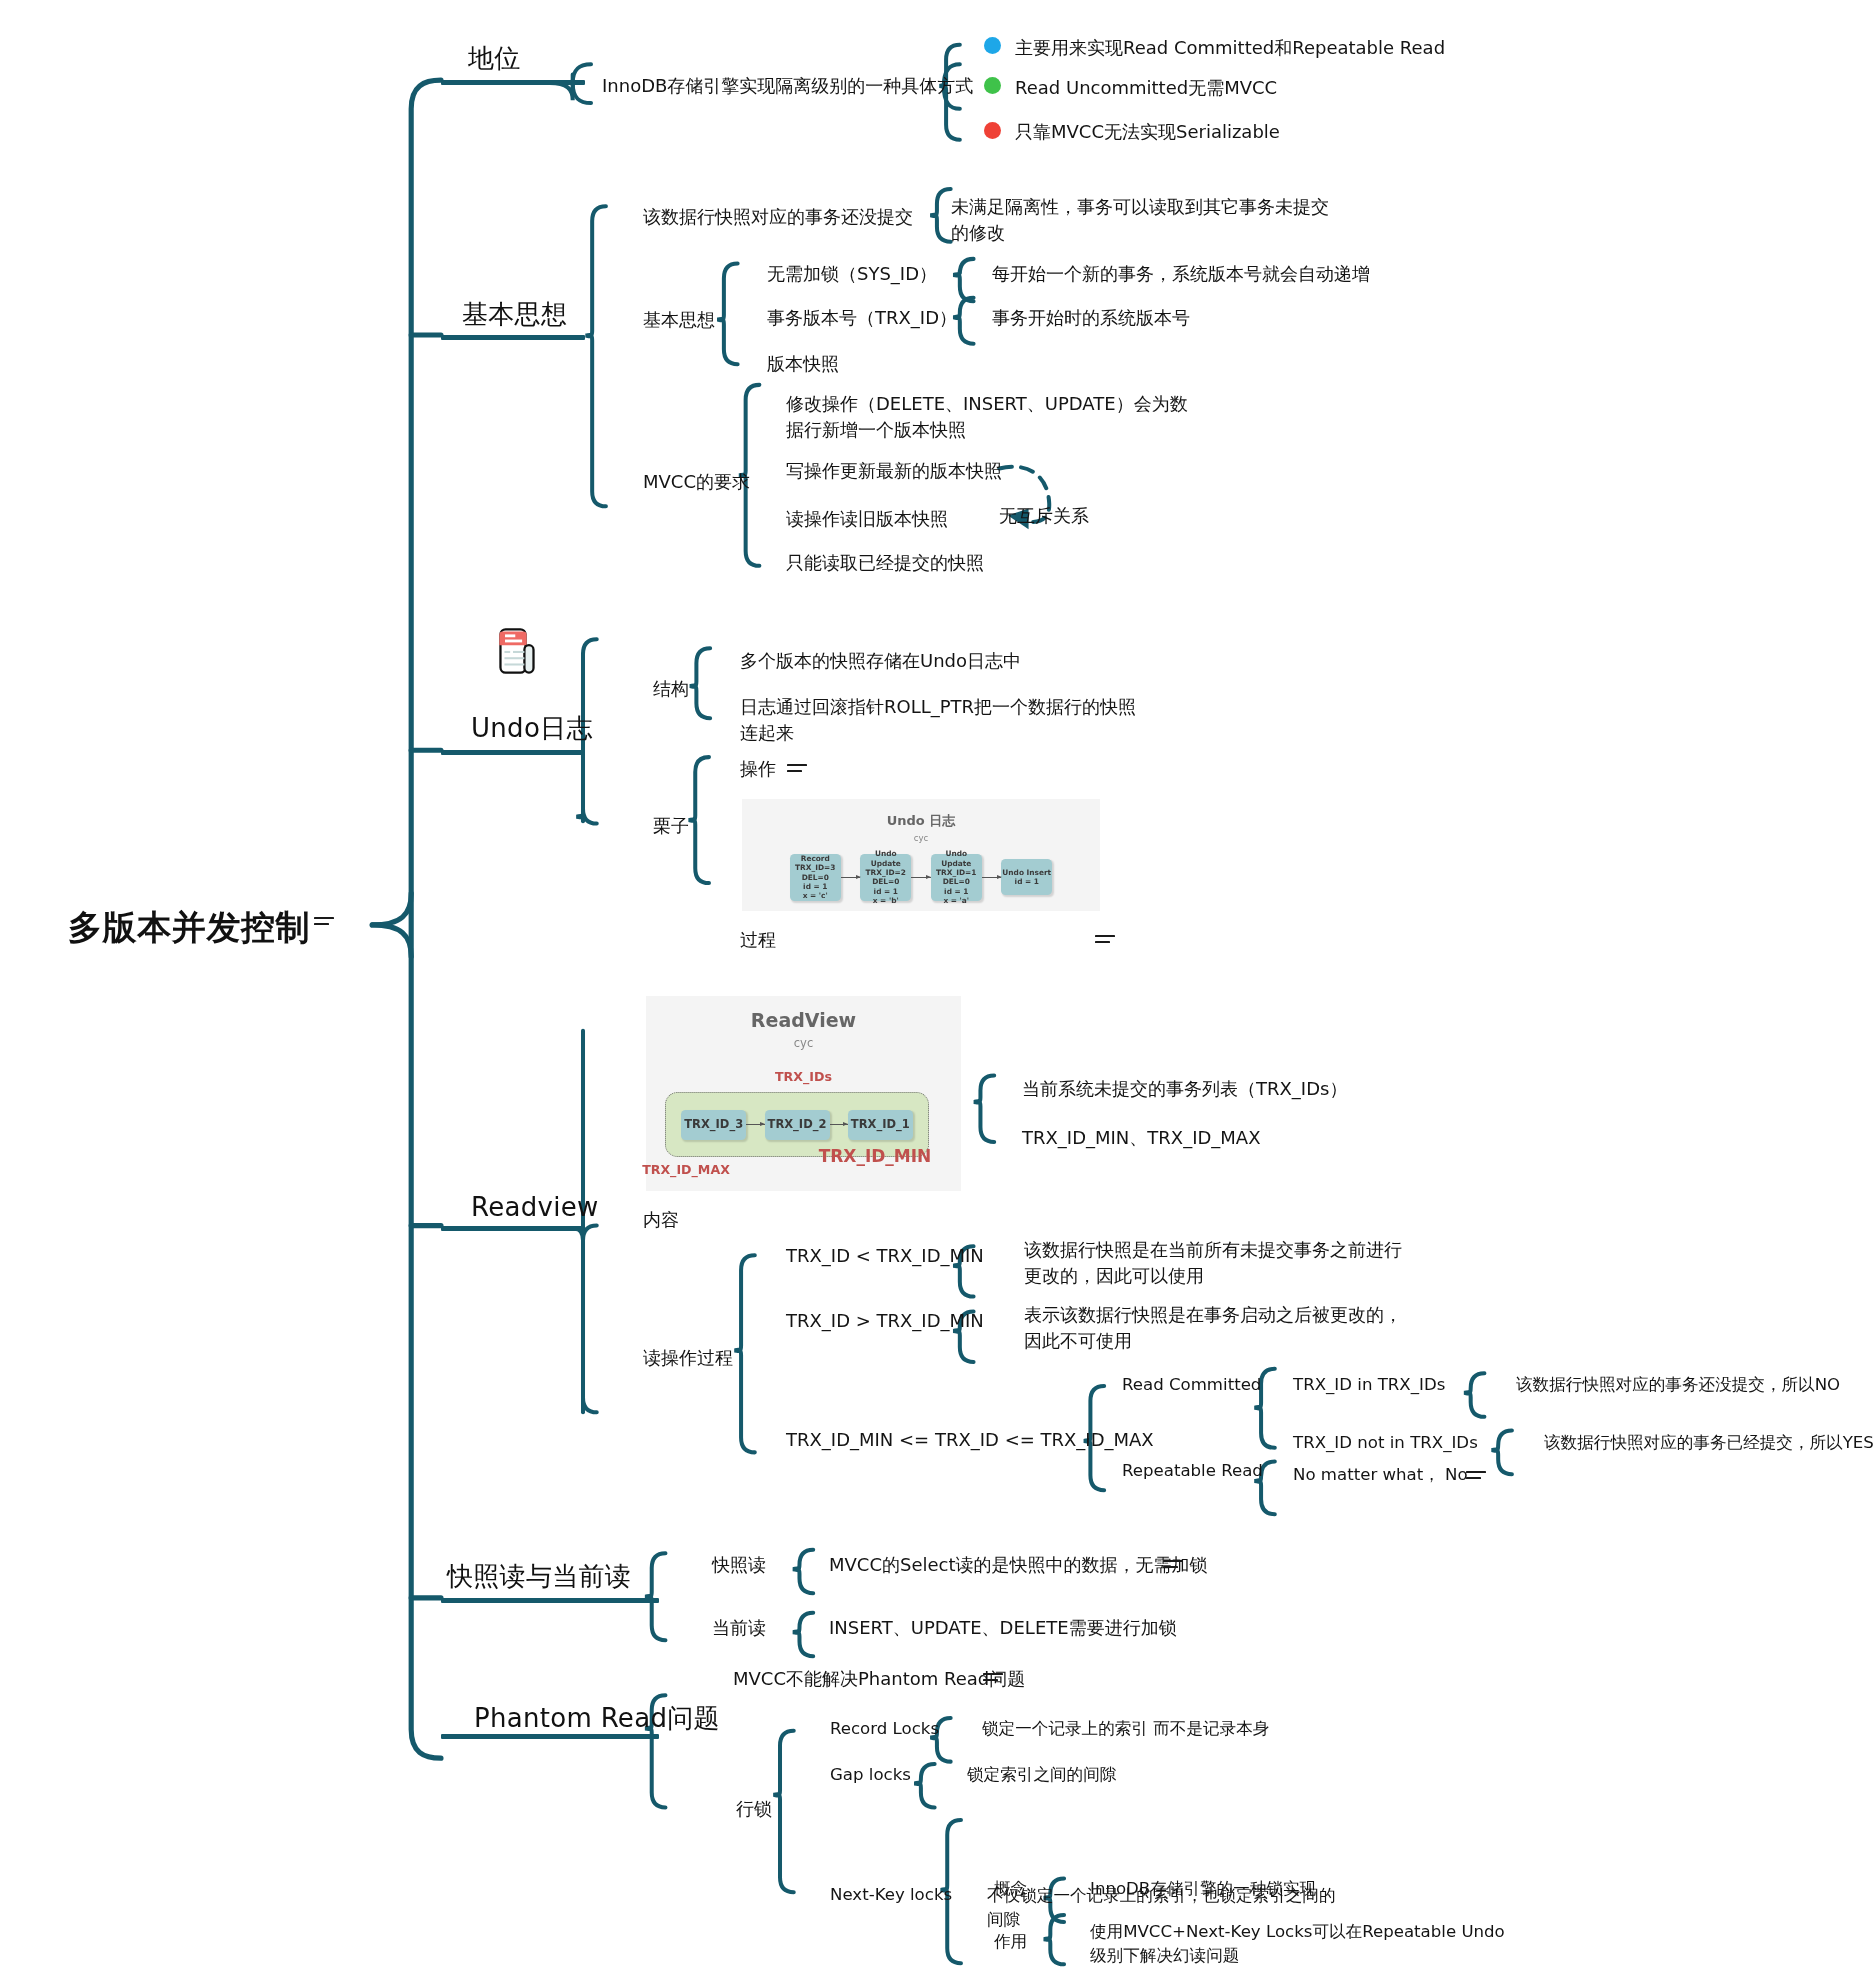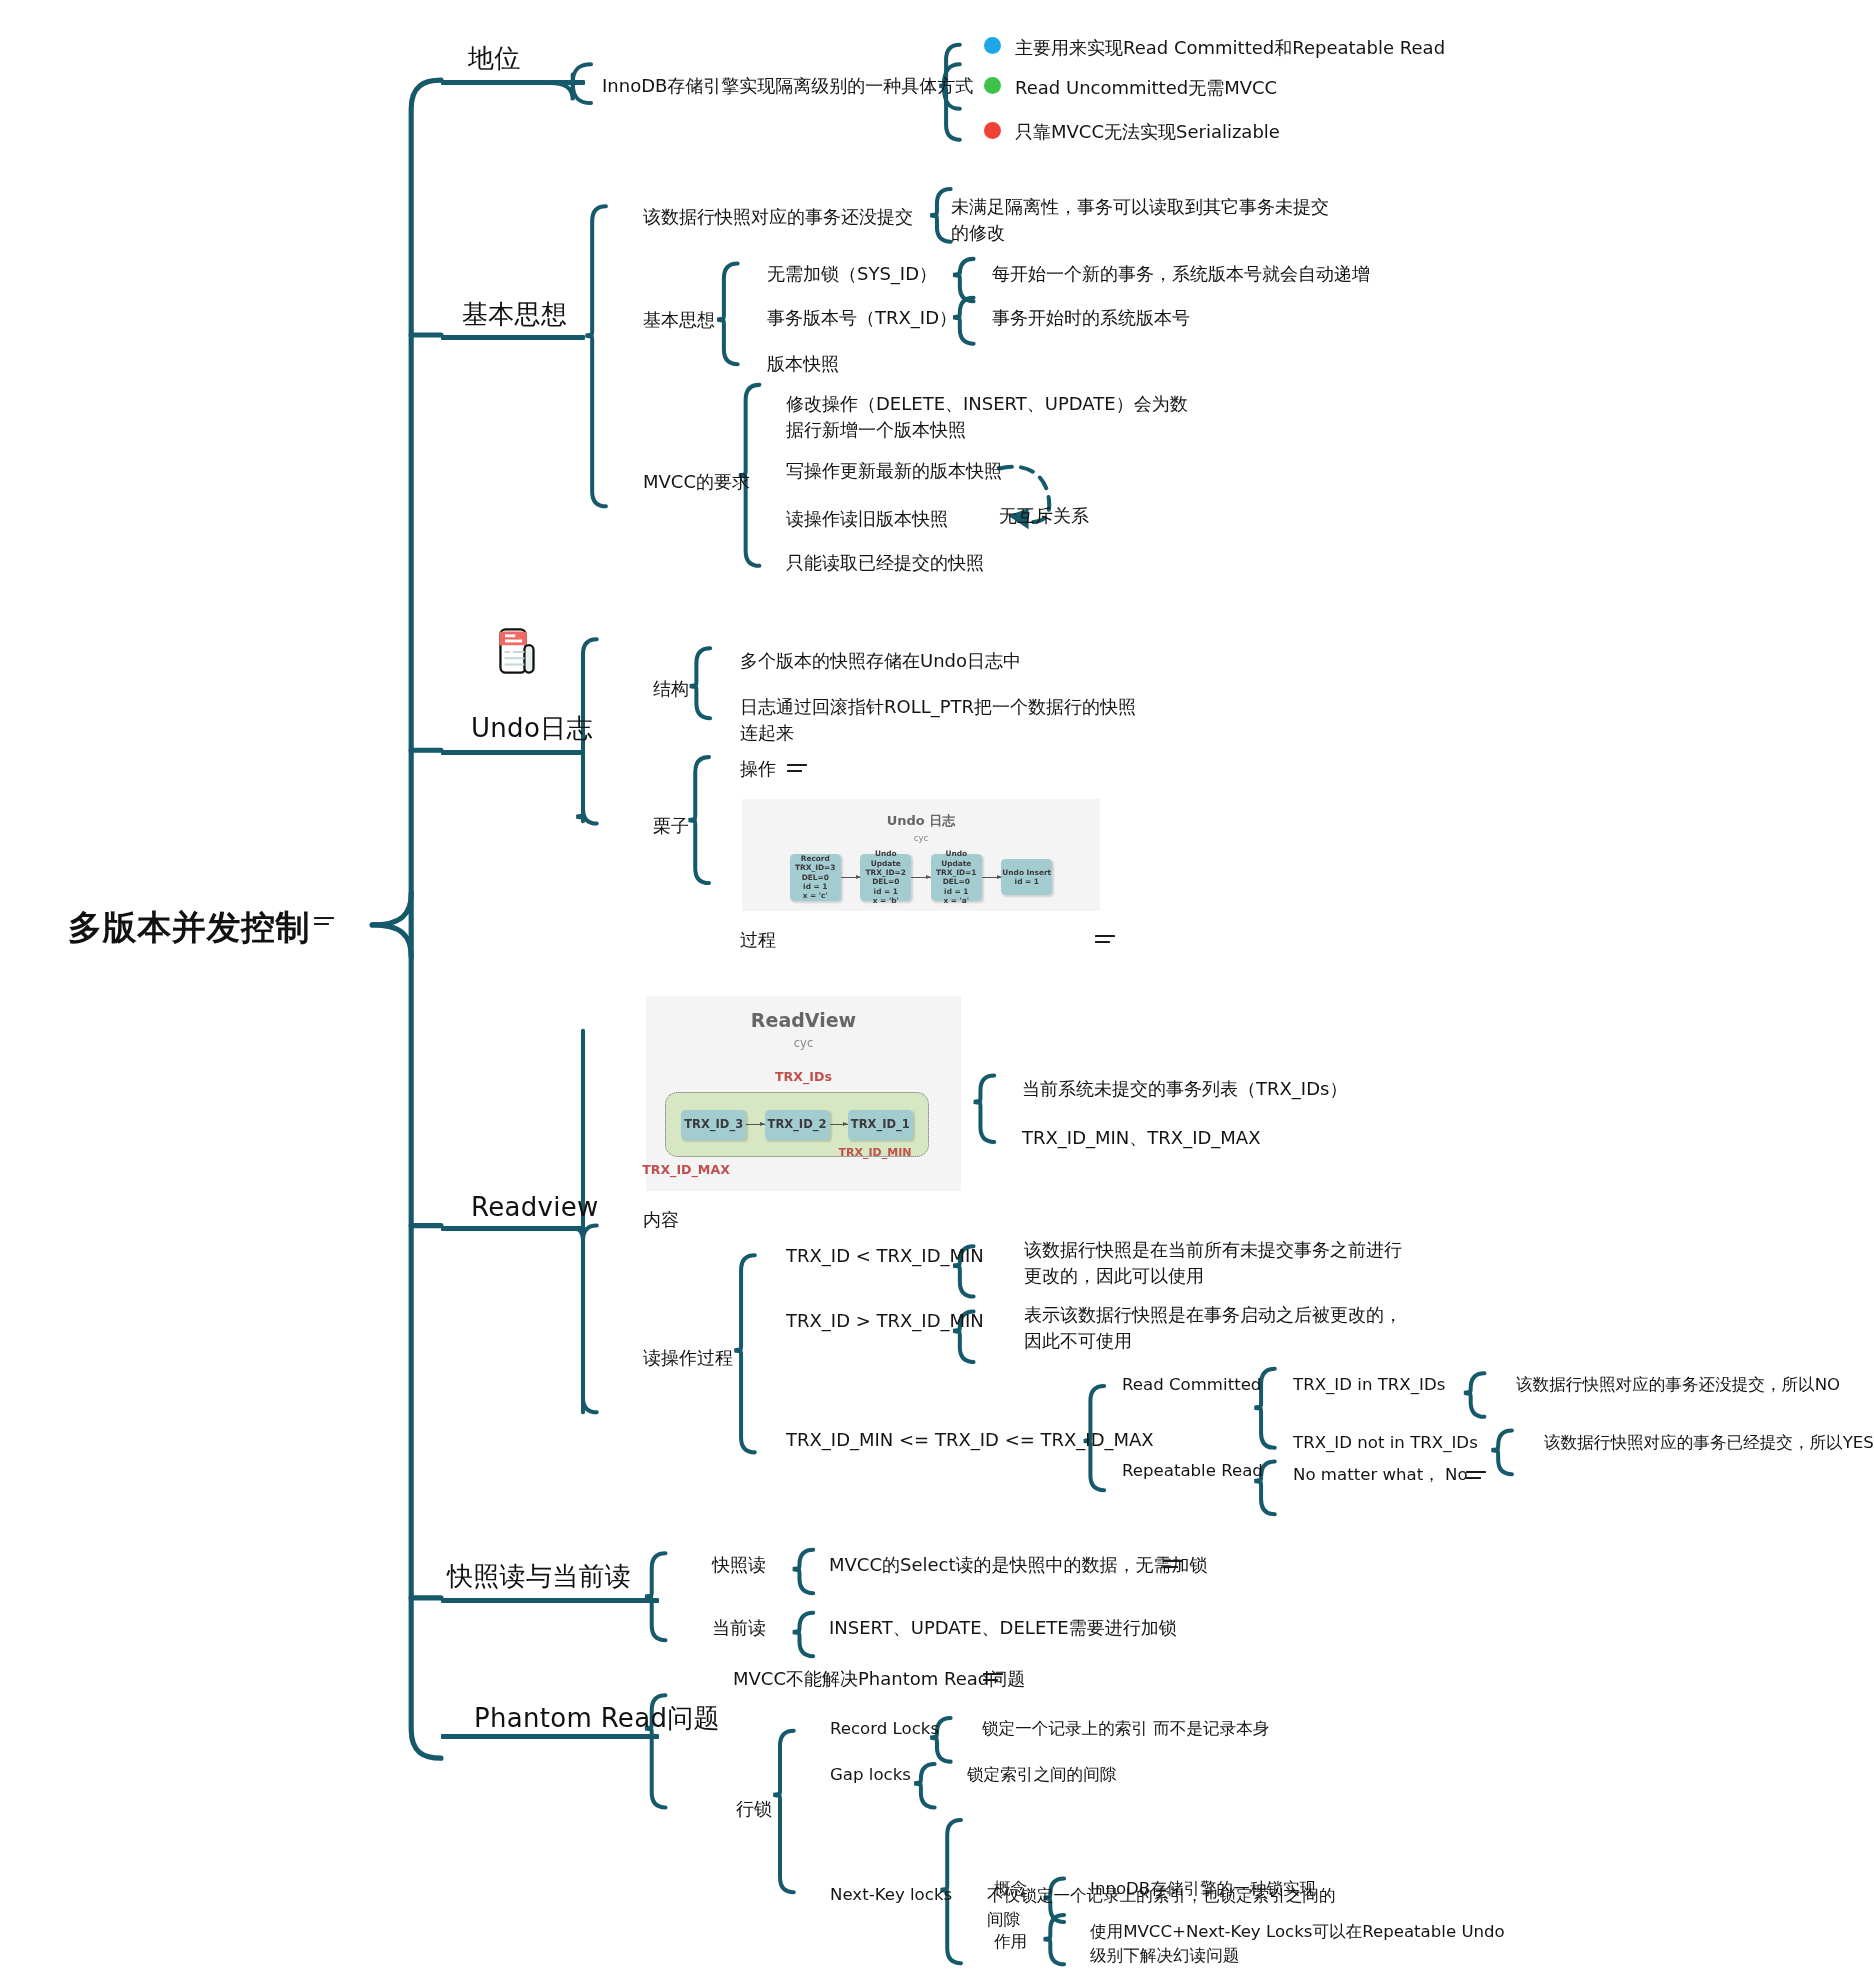--- a/index.html
+++ b/index.html
@@ -359,21 +359,21 @@
         <div class="fbox" style="width:65px;height:30px;font-size:11.5px;">
           <span>TRX_ID_2</span>
         </div>
         <div class="farrow" style="width:18.3px;"></div>
         <div class="fbox" style="width:65px;height:30px;font-size:11.5px;">
           <span>TRX_ID_1</span>
         </div>
       </div>
     </div>
     <div class="rv-trxids" style="left:-46px;top:166px;width:172px;font-size:12.6px;">TRX_ID_MAX</div>
-    <div class="rv-trxids" style="left:143px;top:150px;width:172px;font-size:11px;text-align:center;">TRX_ID_MIN</div>
+    <div class="rv-trxids" style="left:143px;top:150px;width:172px;font-size:17px;text-align:center;">TRX_ID_MIN</div>
   </div>
 
   <div class="node topic" style="left:471px;top:1190px;">Readview</div>
   <div class="topic-underline" style="left:441px;top:1226px;width:144px;"></div>
 
   <div class="node lvl2" style="left:643px;top:1208px;">内容</div>
 
   <div class="node lvl2" style="left:1022px;top:1077px;">当前系统未提交的事务列表（TRX_IDs）</div>
   <div class="node lvl2" style="left:1022px;top:1126px;">TRX_ID_MIN、TRX_ID_MAX</div>
 

